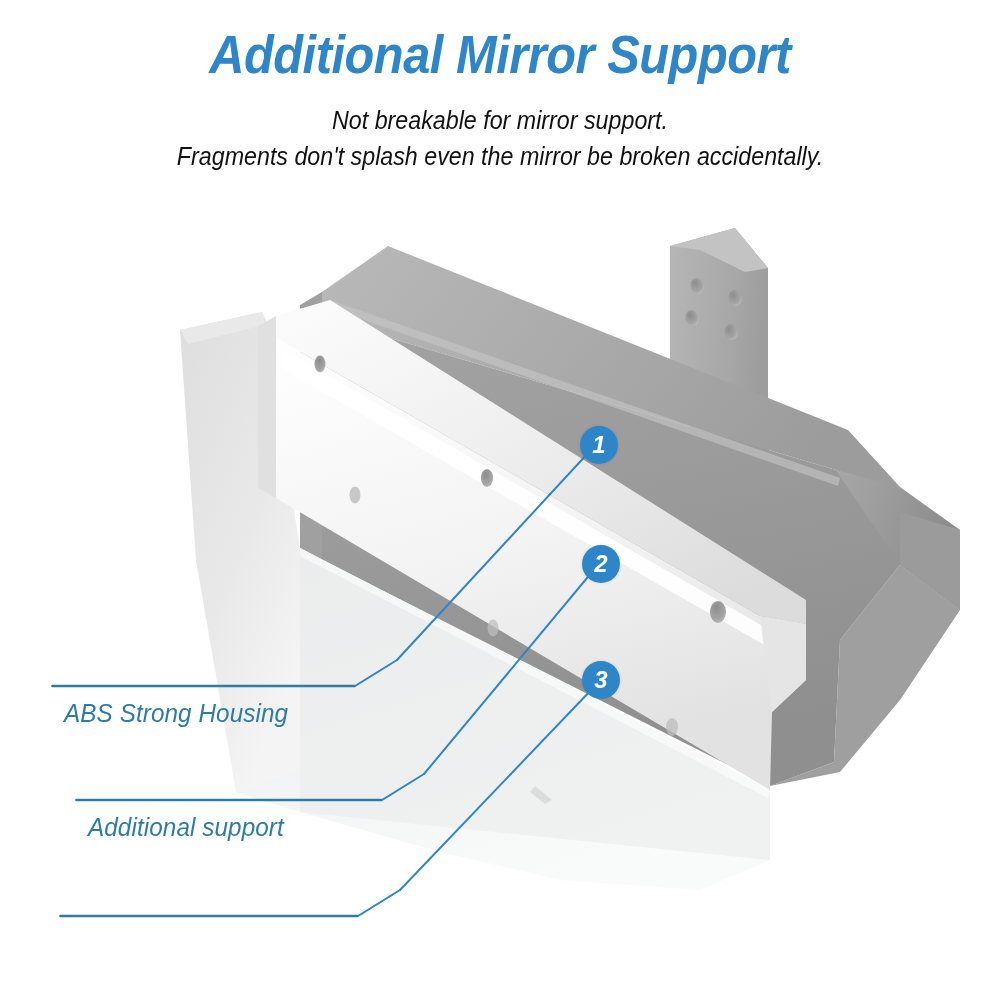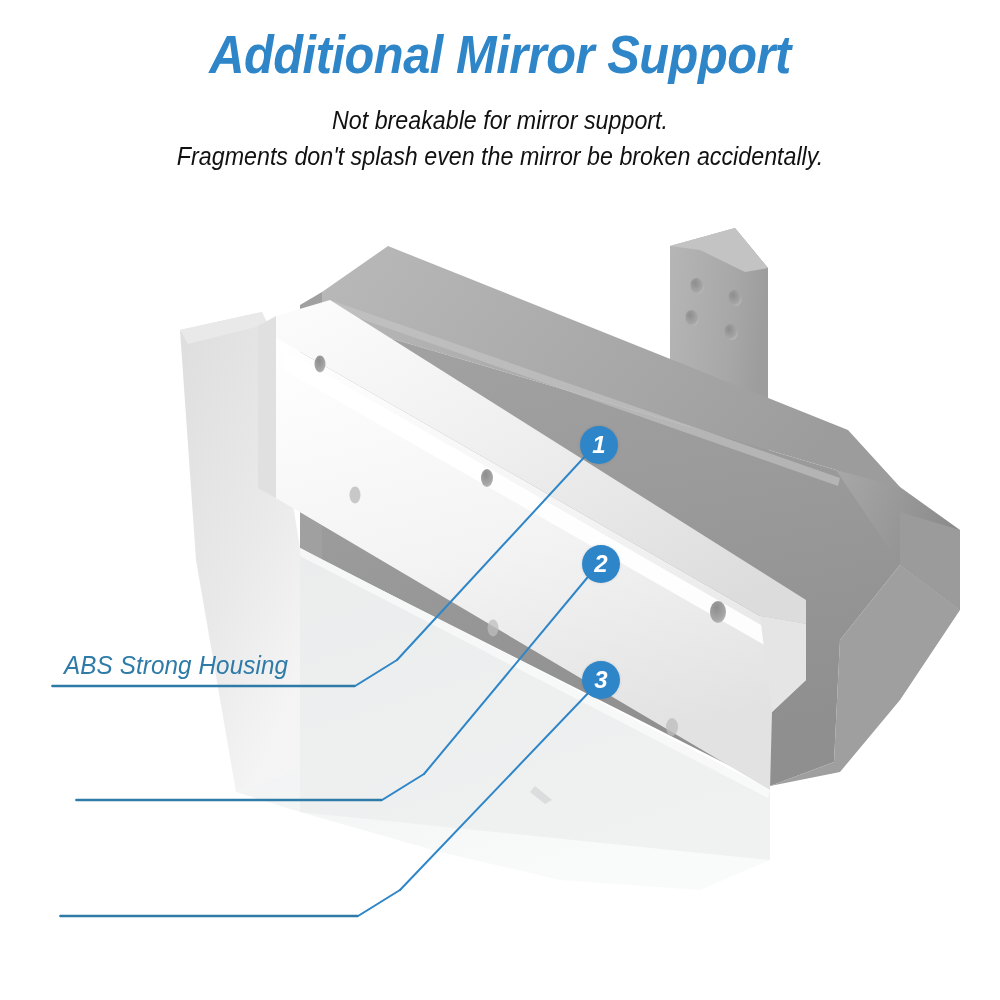--- a/index.html
+++ b/index.html
@@ -57,20 +57,21 @@
     top: 0;
     left: 0;
     width: 1000px;
     height: 1000px;
   }
 
   
   .callout {
     position: absolute;
     white-space: nowrap;
+    margin-top: 48px;
   }
   .callout-text {
     font-family: "Liberation Sans", sans-serif;
     font-size: 25px;
     font-style: italic;
     font-weight: 500;
     color: #2E7BA8;
     letter-spacing: 0.1px;
     transform: scaleX(0.97);
     transform-origin: left center;
@@ -255,18 +256,21 @@
     <g stroke="#2E7BA8" stroke-width="2.6" stroke-linecap="butt">
       <line x1="52" y1="686" x2="355" y2="686"></line>
       <line x1="76" y1="800" x2="382" y2="800"></line>
       <line x1="60" y1="916" x2="358" y2="916"></line>
     </g>
   </svg>
 
   <div class="callout callout-1">
     <span class="callout-text">ABS Strong Housing</span>
   </div>
+  <div class="callout callout-2">
+    <span class="callout-text">Additional support</span>
+  </div>
 
   <div class="badge badge-1">1</div>
   <div class="badge badge-2">2</div>
   <div class="badge badge-3">3</div>
 
 </div>
 
 </body></html>

